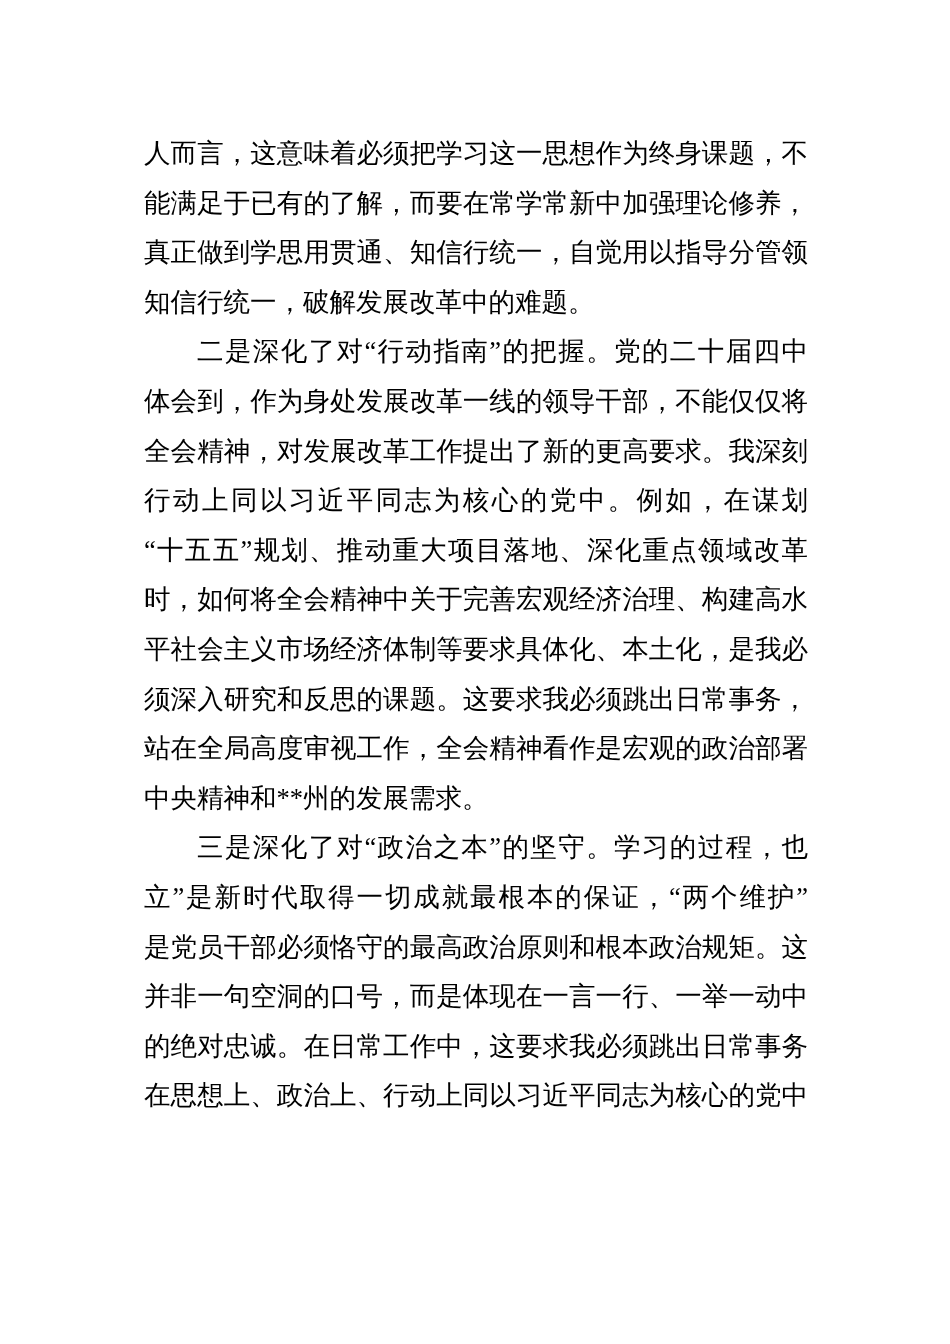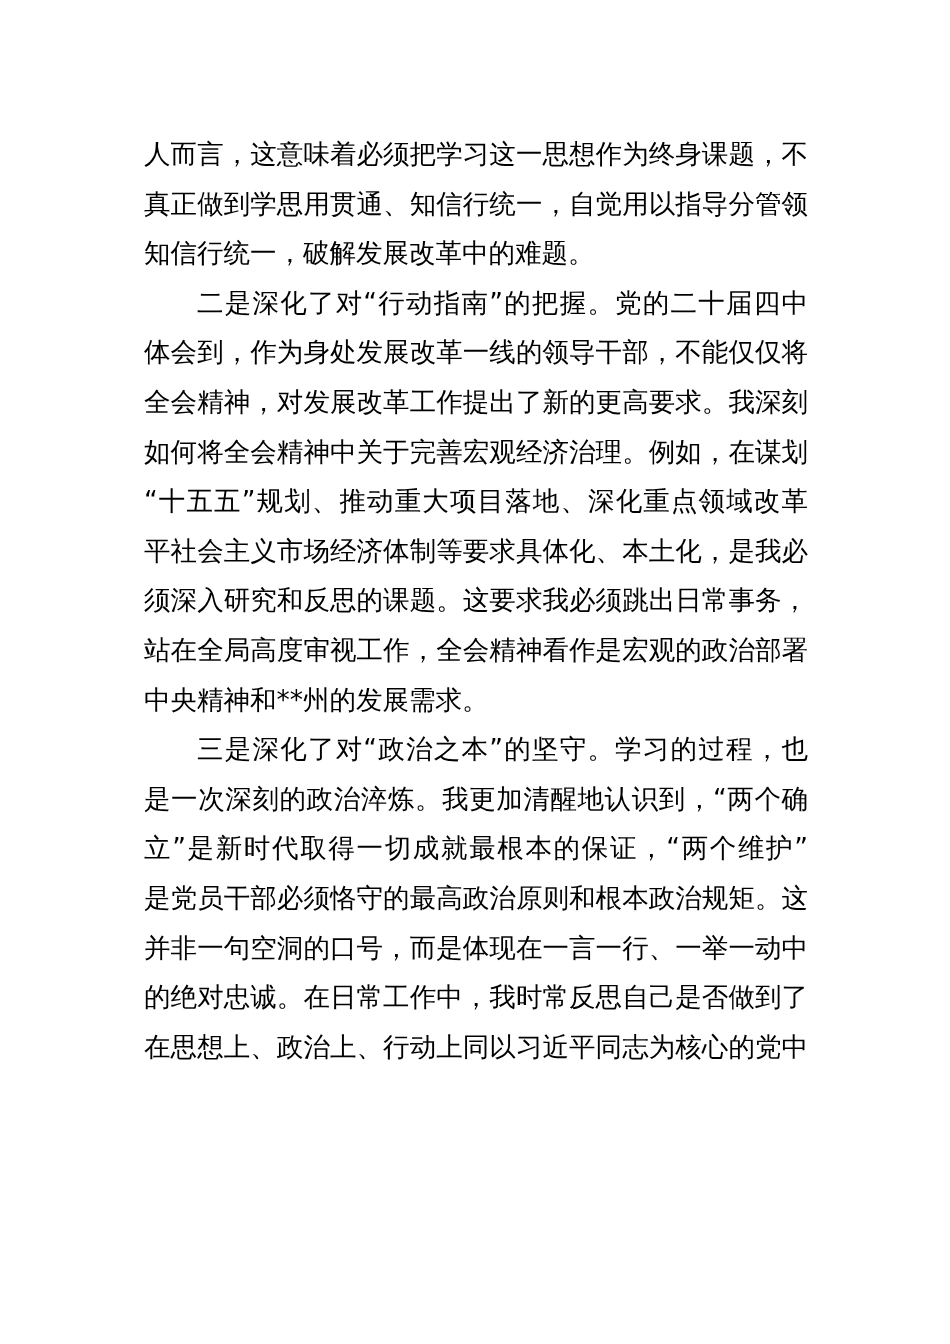--- a/index.html
+++ b/index.html
@@ -15,20 +15,21 @@
       font-family: "DejaVu Sans", "Liberation Sans", sans-serif;
       color: #000000;
     }
     .page {
       position: absolute;
       left: 0;
       top: 0;
       width: 950px;
       height: 940px;
       background: #ffffff;
+      font-family: Liberation Serif, serif;
     }
     .body-text {
       position: absolute;
       left: 144px;
       top: 129px;
       width: 664px;
     }
     .line {
       display: block;
       height: 49.6px;
@@ -47,40 +48,41 @@
     }
   </style>
 </head>
 <body>
 
 <div class="page">
   <div class="body-text">
 
     <div>
       <span class="line">人而言，这意味着必须把学习这一思想作为终身课题，不</span>
+      <span class="line">能满足于已有的了解，而要在常学常新中加强理论修养，</span>
       <span class="line">真正做到学思用贯通、知信行统一，自觉用以指导分管领</span>
       <span class="line last">知信行统一，破解发展改革中的难题。</span>
     </div>
 
     <div>
       <span class="line indent">二是深化了对“行动指南”的把握。党的二十届四中</span>
       <span class="line">体会到，作为身处发展改革一线的领导干部，不能仅仅将</span>
       <span class="line">全会精神，对发展改革工作提出了新的更高要求。我深刻</span>
-      <span class="line">如何将全会精神中关于完善宏观经济治理。例如，在谋划</span>
+      <span class="line">行动上同以习近平同志为核心的党中。例如，在谋划</span>
       <span class="line">“十五五”规划、推动重大项目落地、深化重点领域改革</span>
+      <span class="line">时，如何将全会精神中关于完善宏观经济治理、构建高水</span>
       <span class="line">平社会主义市场经济体制等要求具体化、本土化，是我必</span>
       <span class="line">须深入研究和反思的课题。这要求我必须跳出日常事务，</span>
       <span class="line">站在全局高度审视工作，全会精神看作是宏观的政治部署</span>
       <span class="line last">中央精神和**州的发展需求。</span>
     </div>
 
     <div>
       <span class="line indent">三是深化了对“政治之本”的坚守。学习的过程，也</span>
-      <span class="line">是一次深刻的政治淬炼。我更加清醒地认识到，“两个确</span>
       <span class="line">立”是新时代取得一切成就最根本的保证，“两个维护”</span>
       <span class="line">是党员干部必须恪守的最高政治原则和根本政治规矩。这</span>
       <span class="line">并非一句空洞的口号，而是体现在一言一行、一举一动中</span>
-      <span class="line">的绝对忠诚。在日常工作中，我时常反思自己是否做到了</span>
+      <span class="line">的绝对忠诚。在日常工作中，这要求我必须跳出日常事务</span>
       <span class="line">在思想上、政治上、行动上同以习近平同志为核心的党中</span>
     </div>
 
   </div>
 </div>
 
 </body></html>

